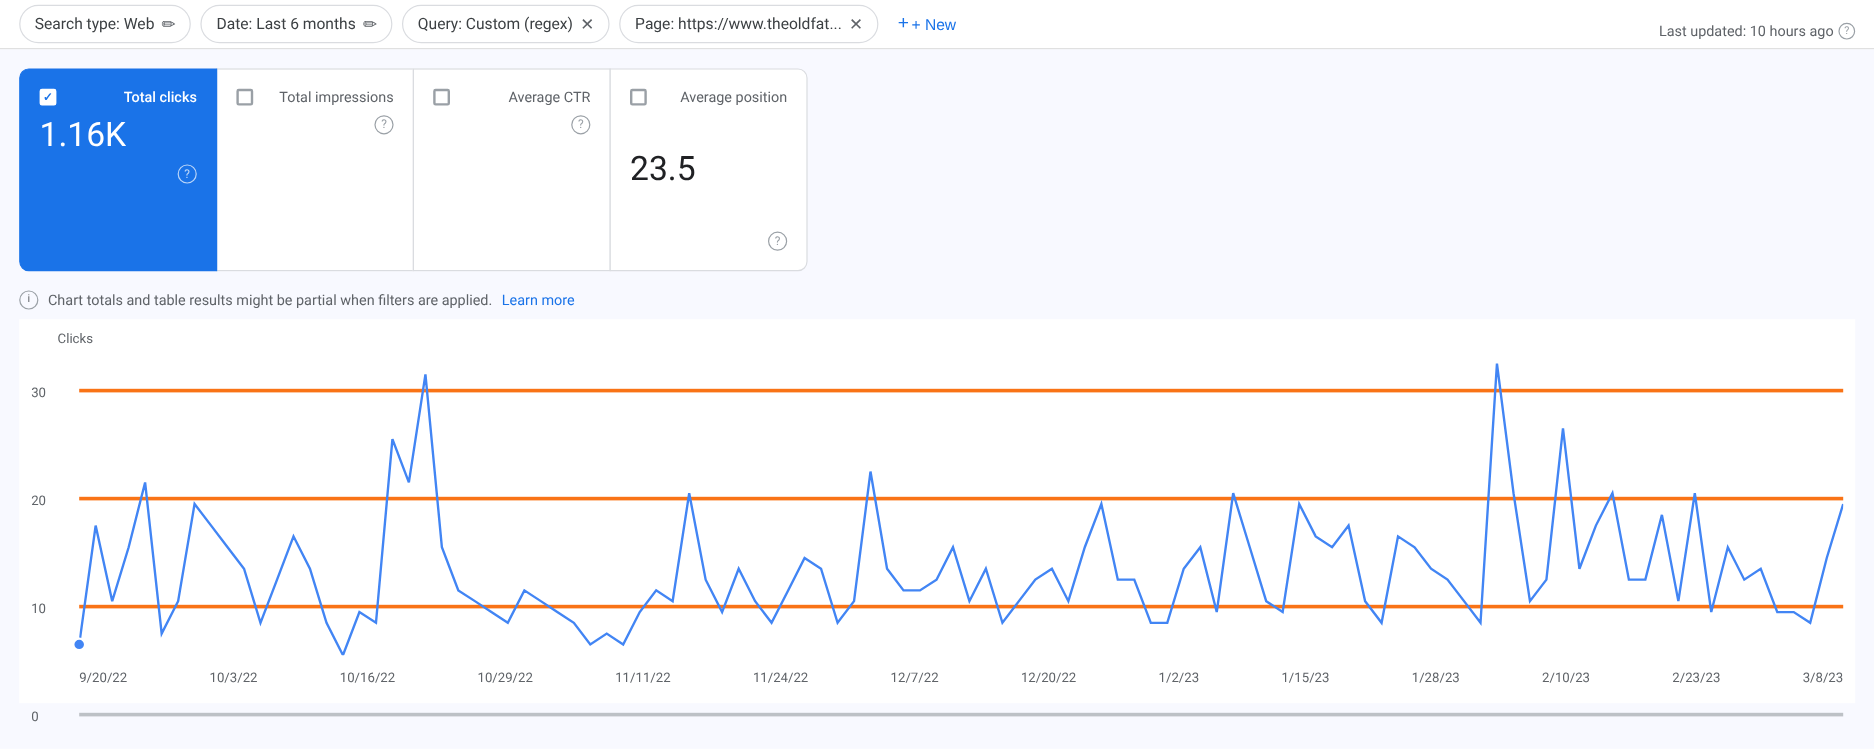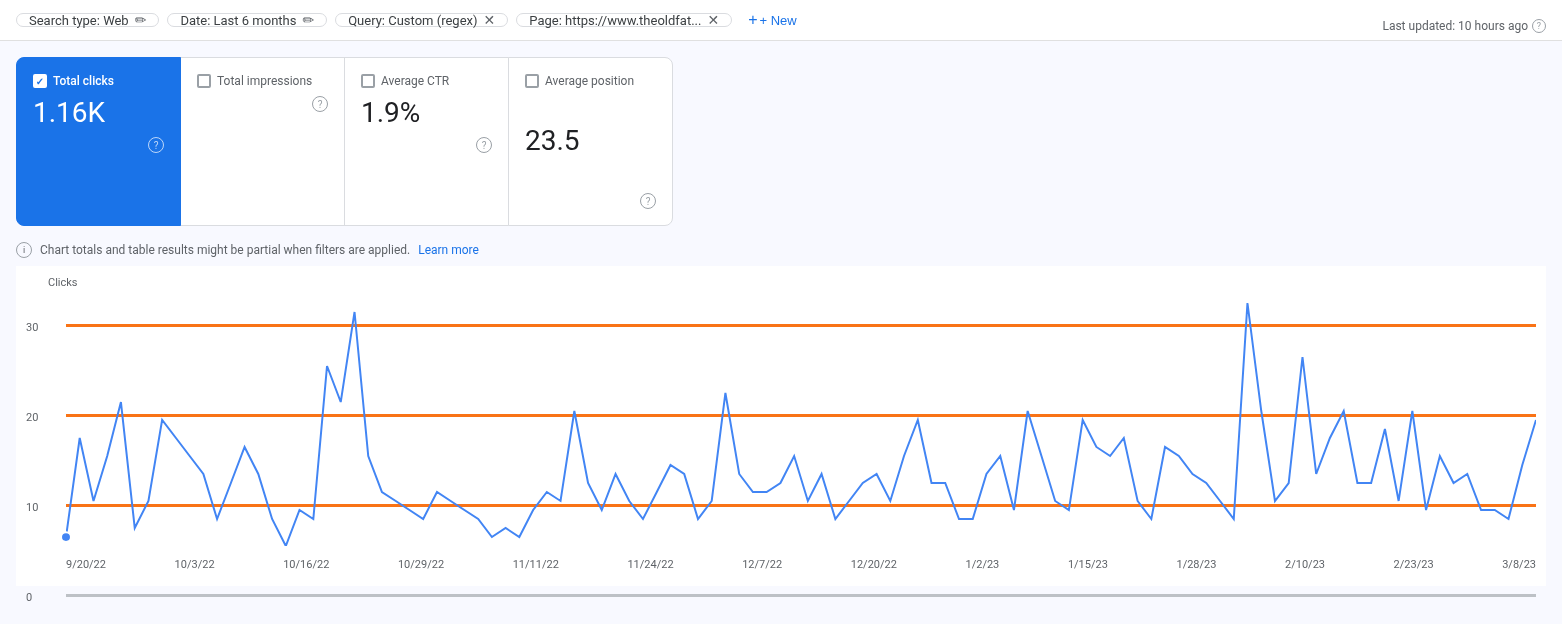--- a/index.html
+++ b/index.html
@@ -24,21 +24,21 @@
       display: inline-flex;
       align-items: center;
       gap: 6px;
       border: 1px solid #dadce0;
       border-radius: 20px;
       padding: 4px 12px;
       background: #fff;
       font-size: 13px;
       color: #3c4043;
       cursor: pointer;
-      height: 14px;
+      height: 32px;
     }
     .filter-chip .edit-icon {
       color: #5f6368;
       font-size: 14px;
     }
     .filter-chip .close-icon {
       color: #5f6368;
       font-size: 14px;
       cursor: pointer;
     }
@@ -96,20 +96,21 @@
     }
     .metric-card:not(:first-child):not(:last-child) {
       border-radius: 0;
     }
 
     .metric-header {
       display: flex;
       align-items: center;
       gap: 6px;
       font-size: 12px;
+      justify-content: space-between;
     }
     .metric-checkbox {
       width: 14px;
       height: 14px;
       border: 2px solid #fff;
       border-radius: 2px;
       display: inline-flex;
       align-items: center;
       justify-content: center;
       flex-shrink: 0;
@@ -299,21 +300,20 @@
     <div class="metric-footer">
       <span class="help-icon help-icon-inactive">?</span>
     </div>
   </div>
 
   <div class="metric-card">
     <div class="metric-header">
       <div class="metric-checkbox unchecked"></div>
       <span class="metric-label">Average CTR</span>
     </div>
-    <div class="metric-value">1.9%</div>
     <div class="metric-footer">
       <span class="help-icon help-icon-inactive">?</span>
     </div>
   </div>
 
   <div class="metric-card">
     <div class="metric-header">
       <div class="metric-checkbox unchecked"></div>
       <span class="metric-label">Average position</span>
     </div>

